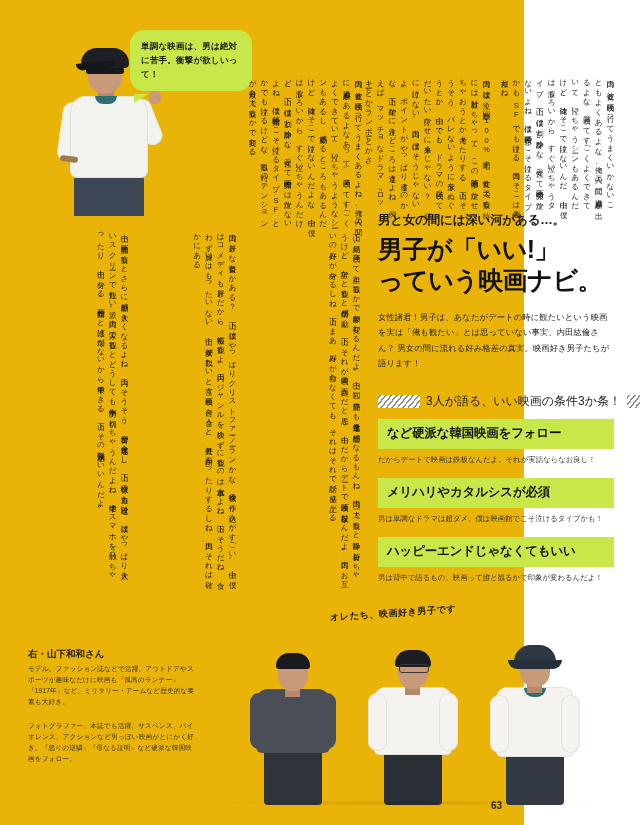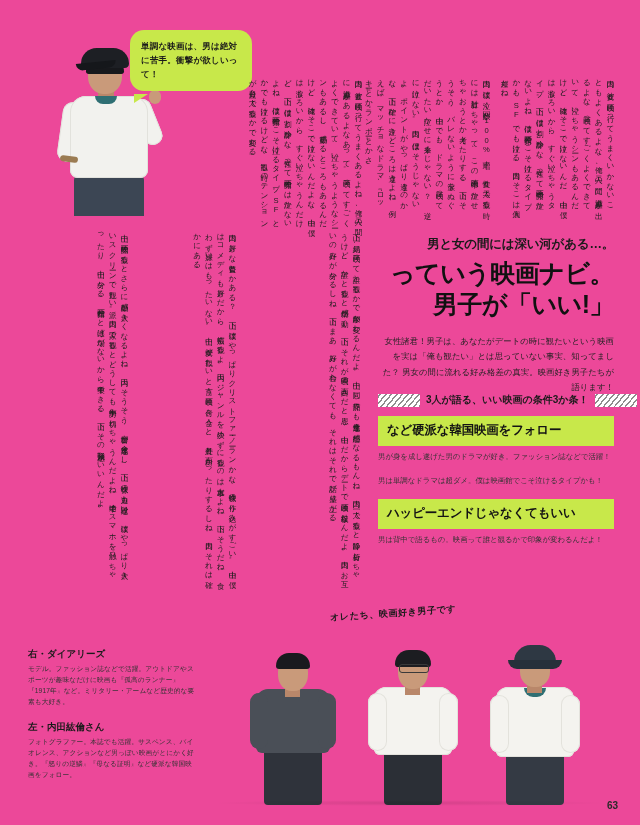--- a/index.html
+++ b/index.html
@@ -10,23 +10,23 @@
   body {
     width: 640px;
     height: 825px;
     font-family: "Liberation Sans", sans-serif;
     color: #1a1a1a;
     position: relative;
     overflow: hidden;
   }
   .page {
     position: relative;
-    width: 640px;
+    width: 524px;
     height: 825px;
-    background: #ec4899;
+    background: #eab308;
   }
 
   
   .top-photo-area {
     position: absolute;
     left: 30px;
     top: 28px;
     width: 200px;
     height: 185px;
   }
@@ -186,23 +186,22 @@
     line-height: 1.65;
     letter-spacing: 0.2px;
     font-weight: bold;
     color: #1a1a1a;
   }
 
   
   .headline {
     position: absolute;
     left: 378px;
-    top: 236px;
+    top: 212px;
     width: 236px;
-    text-align: right;
   }
   .hl-kicker {
     font-size: 12.5px;
     font-weight: bold;
     letter-spacing: -0.2px;
     line-height: 1.35;
     margin: 0 0 5px 0;
     color: #1a1a1a;
   }
   .hl-main {
@@ -240,22 +239,22 @@
   .hatch {
     flex: 0 0 42px;
     height: 13px;
     background: repeating-linear-gradient(
       -50deg,
       #8d8d8d 0px, #8d8d8d 1.4px,
       #ffffff 1.4px, #ffffff 4.2px
     );
   }
   .cond-head-text {
-    font-size: 10px;
-    font-weight: bold;
+    font-size: 12px;
+    font-weight: normal;
     letter-spacing: 0px;
     white-space: nowrap;
   }
   .cond-item {
     margin-bottom: 12px;
   }
   .cond-title {
     background: #c8e84a;
     font-size: 12.5px;
     font-weight: bold;
@@ -421,55 +420,55 @@
   <div class="vtext block-b">内田 僕は泣く回数が100%増す。女性と二人で観る時には計算しちゃって、この映画中に泣かせちゃおうとか考えたりする。山下 そうそう。バレないように涙をぬぐうとか。中山 でも、ドラマの映画ってだいたい泣かせに来るじゃない？ 逆に泣けない。内田 僕はそうじゃないよ。ポイントがやっぱり違うのかな。山下 確かに泣きどころは違うよね。例えば、マッチョなドラマ、『ロッキー』とか『ランボー』とかさ。</div>
   <div class="vtext block-a">内田 彼女と映画に行ってうまくあるよね、俺、二人の間に温度差があるよなあって。映画ってすごくよくできていて、泣いちゃうようなシーンもあるし、感動するところもあるんだけど、俺はそこで泣けないんだよな。中山 僕は涙もろいから、すぐ泣いちゃうんだけど。山下 僕は割と冷静かな。女性って映画館では泣かないよね。僕は映画館でこそ泣けるタイプ。SFとかでも泣けるけどな。観る時のテンションが自分と一人で観るかで変わる。</div>
 
   <div class="vtext block-f">山下 結局、映画って誰と観るかで印象が変わるんだよ。中山 同じ作品でも全然違う感想になるもんね。内田 一人で観ると冷静に分析しちゃうけど、誰かと観ると感情が動く。山下 それが映画の面白さだと思う。中山 だからデートで映画は鉄板なんだよ。内田 お互いの好みが分かるしね。山下 まあ、好みが合わなくても、それはそれで話が盛り上がる。</div>
   <div class="vtext block-e">内田 好きな監督とかある？ 山下 僕はやっぱりクリストファー・ノーランかな。映像の作り込みがすごい。中山 僕はコメディも好きだから、幅広く観るよ。内田 ジャンルを決めずに観るのは大事だよね。山下 そうだね、食わず嫌いはもったいない。中山 彼女が観たいと言う映画に付き合うと、意外と面白かったりするしね。内田 それは確かにある。</div>
   <div class="vtext block-d">中山 映画館で観るとさらに感動が大きくなるよね。内田 そうそう、音響が全然違うし。山下 映像の迫力も段違い。僕はやっぱり大きいスクリーンで観たい派。内田 家で観るとどうしても集中力が切れちゃうんだよね。途中でスマホを触っちゃったり。中山 分かる。映画館だと逃げ場がないから集中できる。山下 その緊張感がいいんだよ。</div>
 
   <div class="headline">
     <p class="hl-kicker">男と女の間には深い河がある…。</p>
     <h1 class="hl-main">
+      <span>男子が「いい!」</span>
       <span>っていう映画ナビ。</span>
-      <span>男子が「いい!」</span>
     </h1>
-    <p class="hl-lead">女性諸君！男子は、あなたがデートの時に観たいという映画を実は「俺も観たい」とは思っていない事実、知ってました？ 男女の間に流れる好み格差の真実。映画好き男子たちが語ります！</p>
+    <p class="hl-lead">女性諸君！男子は、あなたがデートの時に観たいという映画を実は「俺も観たい」とは思っていない事実、内田紘倫さん？ 男女の間に流れる好み格差の真実。映画好き男子たちが語ります！</p>
   </div>
 
   <div class="cond-band">
     <div class="cond-head">
       <div class="hatch"></div>
       <div class="cond-head-text">3人が語る、いい映画の条件3か条！</div>
       <div class="hatch"></div>
     </div>
 
     <div class="cond-item">
       <div class="cond-title">など硬派な韓国映画をフォロー</div>
-      <p class="cond-desc">男が身を成し遂げた男のドラマが好き。ファッション誌などで活躍！</p>
+      <p class="cond-desc">だからデートで映画は鉄板なんだよ。それが実話ならなお良し！</p>
     </div>
     <div class="cond-item">
+      <div class="cond-title">メリハリやカタルシスが必須</div>
       <p class="cond-desc">男は単調なドラマは超ダメ。僕は映画館でこそ泣けるタイプかも！</p>
     </div>
     <div class="cond-item">
       <div class="cond-title">ハッピーエンドじゃなくてもいい</div>
       <p class="cond-desc">男は背中で語るもの。映画って誰と観るかで印象が変わるんだよ！</p>
     </div>
   </div>
 
   <div class="oretachi">オレたち、映画好き男子です</div>
 
   <div class="bios">
     <div class="bio">
-      <p class="bio-name">右・ダイアリーズ</p>
+      <p class="bio-name">右・山下和和さん</p>
       <p class="bio-text">モデル。ファッション誌などで活躍。アウトドアやスポーツが趣味なだけに映画も『孤高のランナー』『1917年』など。ミリタリー・アームなど歴史的な要素も大好き。</p>
     </div>
     <div class="bio">
-      <p class="bio-name">左・内田紘倫さん</p>
       <p class="bio-text">フォトグラファー。本誌でも活躍。サスペンス、バイオレンス、アクションなど男っぽい映画がとにかく好き。『怒りの逆鱗』『母なる証明』など硬派な韓国映画をフォロー。</p>
     </div>
   </div>
 
   <div class="group-photo">
 
     <div class="person" style="left:30px; width:110px; height:160px;">
       <div class="p-body" style="left:24px; bottom:0; width:58px; height:58px; background:#2f333b; border-radius:4px;"></div>
       <div class="p-body" style="left:16px; bottom:52px; width:74px; height:64px; background:#4a4f57; border-radius:12px 12px 6px 6px;"></div>
       <div class="p-body" style="left:10px; bottom:56px; width:18px; height:56px; background:#4a4f57; border-radius:9px;"></div>

